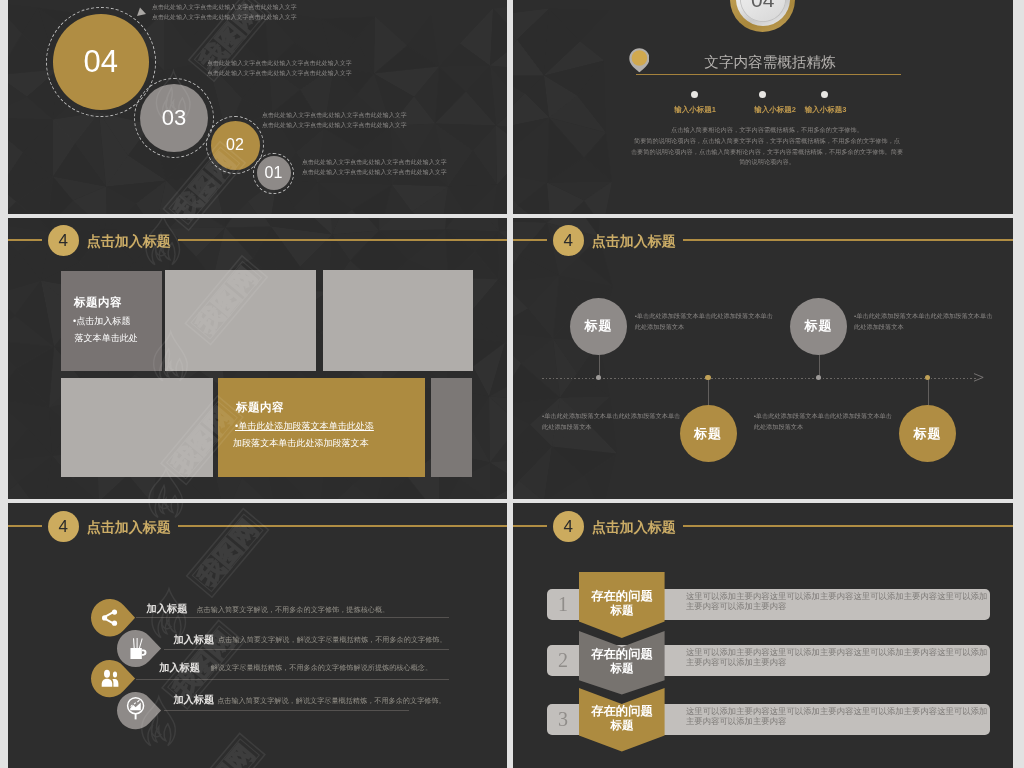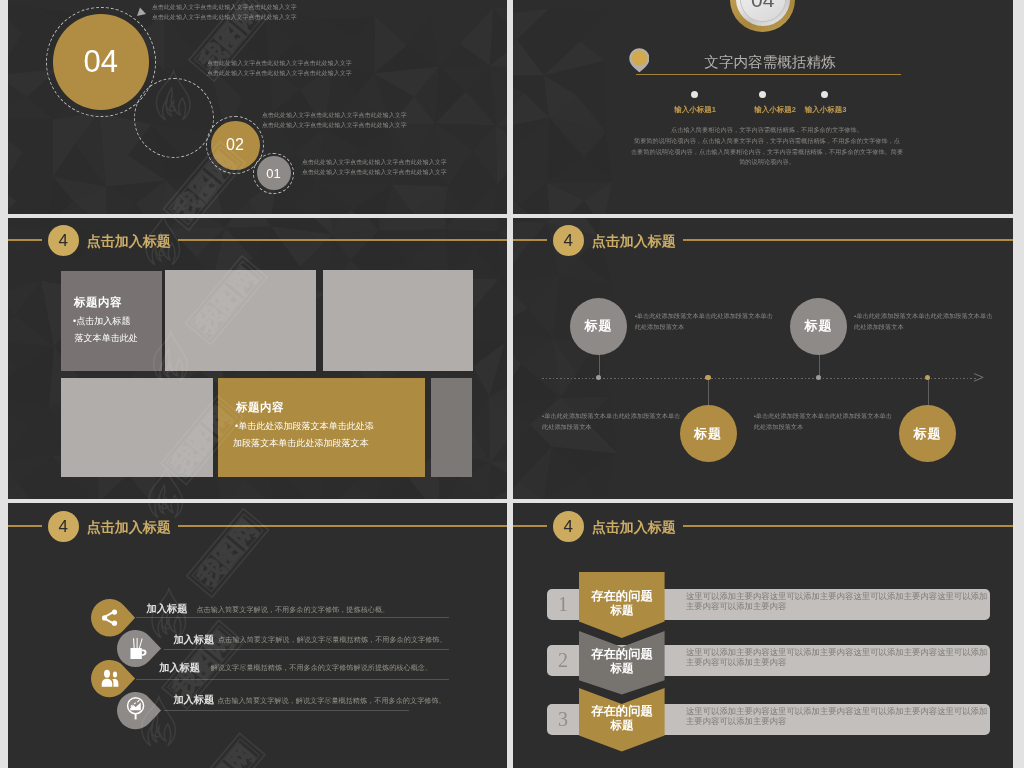--- a/index.html
+++ b/index.html
@@ -1257,25 +1257,28 @@
 <div class="dashring" style="left:37.8px;top:73.7px;width:108.0px;height:108.0px;"></div>
 <div class="dashring" style="left:126.0px;top:144.7px;width:78.0px;height:78.0px;"></div>
 <div class="dashring" style="left:198.0px;top:182.7px;width:56.0px;height:56.0px;"></div>
 <div class="dashring" style="left:245.0px;top:219.2px;width:39.0px;height:39.0px;"></div>
 <svg class="abs" style="left:128.0px;top:73.7px;width:12px;height:12px;" viewBox="0 0 12 12">
         <path d="M1 9 L10 7 L4 0.5 Z" fill="#aaa7a4"></path>
       </svg>
 <div class="circ gold" style="left:45.0px;top:80.9px;width:95.5px;height:95.5px;">
         <span class="stepn" style="font-size:31px;font-weight:300;">04</span>
       </div>
+<div class="circ grayc" style="left:132.0px;top:150.7px;width:68.0px;height:68.0px;">
+        <span class="stepn" style="font-size:22px;font-weight:300;">03</span>
+      </div>
 <div class="circ gold" style="left:202.5px;top:187.2px;width:49.0px;height:49.0px;text-align:center;">
         <span class="stepn" style="font-size:16px;font-weight:300;">02</span>
       </div>
 <div class="circ grayc" style="left:248.5px;top:222.7px;width:34.0px;height:34.0px;">
-        <span class="stepn" style="font-size:13px;font-weight:300;">01</span>
+        <span class="stepn" style="font-size:16px;font-weight:300;">01</span>
       </div>
 <div class="s1blk" style="left:144.0px;top:59.7px;">
 <div class="s1txt">点击此处输入文字点击此处输入文字点击此处输入文字</div>
 <div class="s1txt">点击此处输入文字点击此处输入文字点击此处输入文字</div>
 <div class="s1txt">点击此处输入文字点击此处输入文字点击此处输入文字</div>
 </div>
 <div class="s1blk" style="left:199.0px;top:125.7px;">
 <div class="s1txt">点击此处输入文字点击此处输入文字点击此处输入文字</div>
 <div class="s1txt">点击此处输入文字点击此处输入文字点击此处输入文字</div>
 </div>
@@ -1346,21 +1349,21 @@
 <div class="card" style="left:53.1px;top:53.0px;width:100.6px;height:100.0px;background:#787372;"></div>
 <div class="card" style="left:157.4px;top:51.7px;width:150.3px;height:101.3px;background:#b0adaa;"></div>
 <div class="card" style="left:314.6px;top:51.7px;width:150.4px;height:101.3px;background:#b0adaa;"></div>
 <div class="card" style="left:53.4px;top:159.6px;width:152.0px;height:98.9px;background:#b0adaa;"></div>
 <div class="card" style="left:210.3px;top:159.6px;width:206.5px;height:98.9px;background:#ad8b40;"></div>
 <div class="card" style="left:423.4px;top:159.6px;width:40.4px;height:98.9px;background:#7c7876;"></div>
 <div class="cardtitle" style="left:66.0px;top:76.5px;">标题内容</div>
 <div class="cardline" style="left:65.0px;top:96.2px;">•点击加入标题</div>
 <div class="cardline" style="left:66.5px;top:113.2px;">落文本单击此处</div>
 <div class="cardtitle" style="left:228.0px;top:181.7px;">标题内容</div>
-<div class="cardline" style="left:227.0px;top:201.2px;">•单击此处添加段落文本单击此处添</div>
+<div class="cardline" style="left:227.0px;top:201.2px;text-decoration:underline;">•单击此处添加段落文本单击此处添</div>
 <div class="cardline" style="left:225px;top:218.2px;">加段落文本单击此处添加段落文本</div>
 <svg class="wm" viewBox="0 0 499 281" width="499" height="281">
         <use href="#wmstamp" transform="translate(196.3,-32.1) rotate(-50.0) scale(1.00)"></use>
         <use href="#wmflame" transform="translate(152.0,24.7) scale(1.00)"></use>
         <use href="#wmstamp" transform="translate(218.3,82.2) rotate(-50.0) scale(1.00)"></use>
         <use href="#wmflame" transform="translate(159.7,140.8) scale(1.00)"></use>
         <use href="#wmstamp" transform="translate(193.9,222.2) rotate(-50.0) scale(1.00)"></use>
         <use href="#wmflame" transform="translate(155.0,277.5) scale(1.00)"></use>
         <use href="#wmstamp" transform="translate(219.6,334.9) rotate(-50.0) scale(1.00)"></use>
       </svg>

